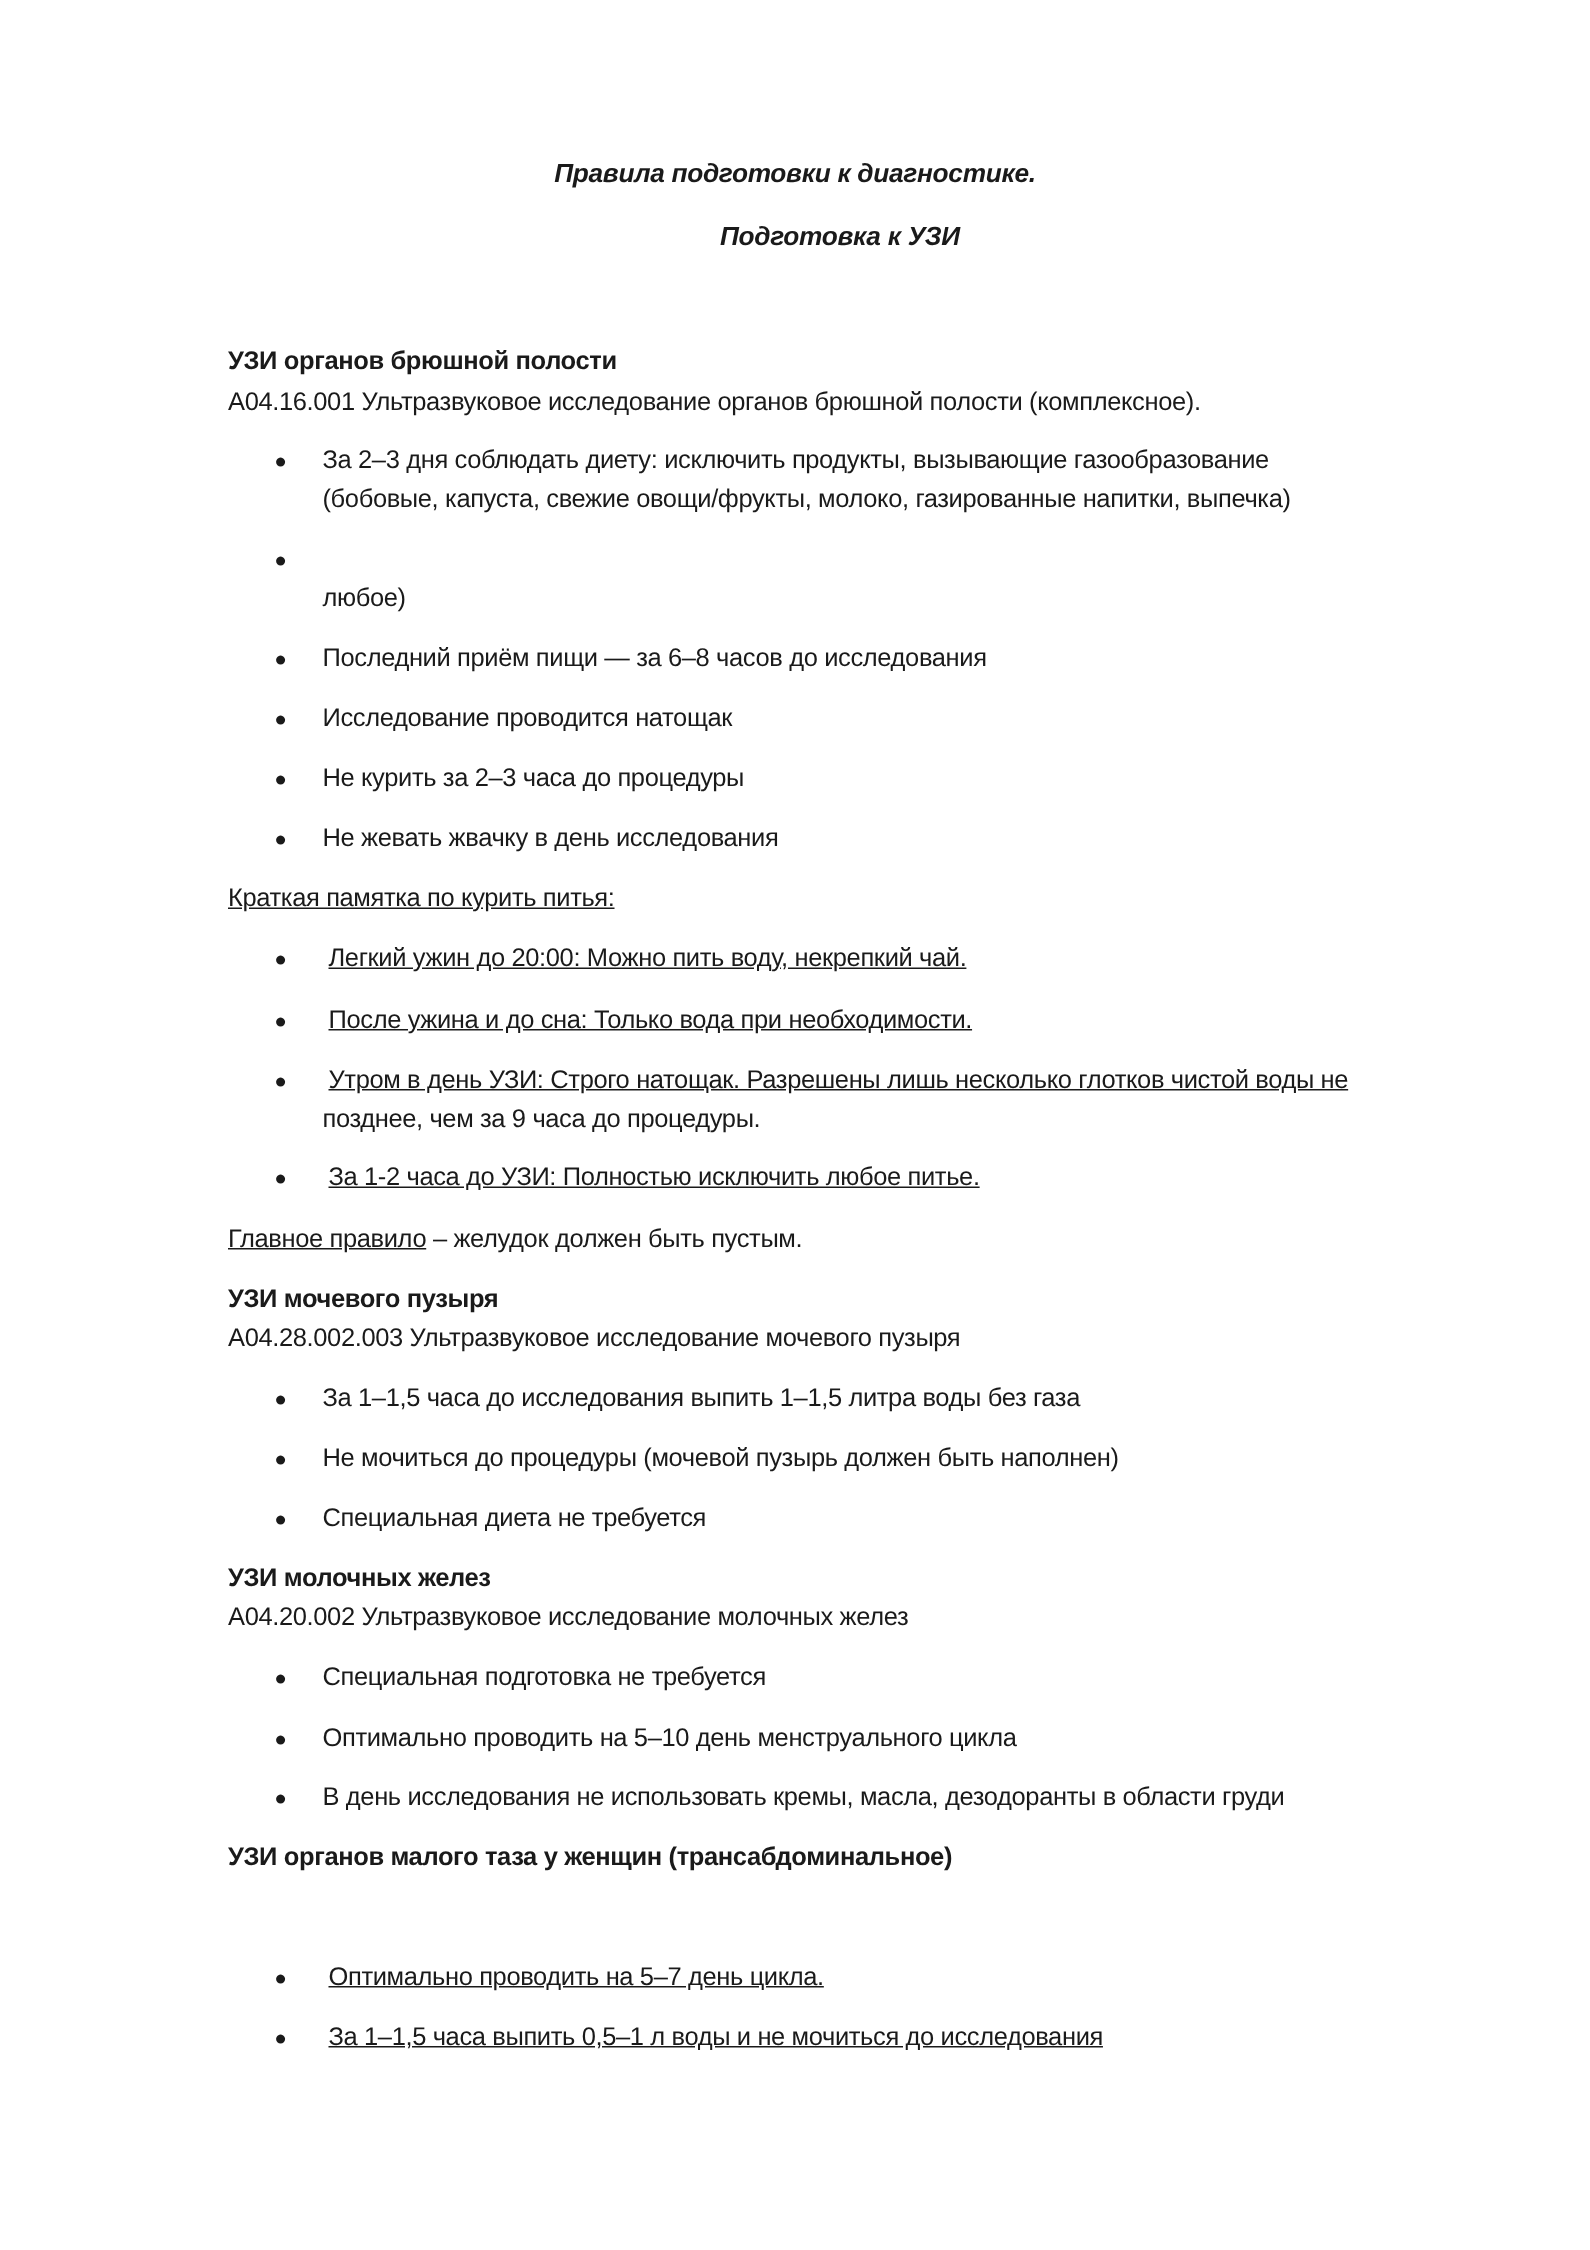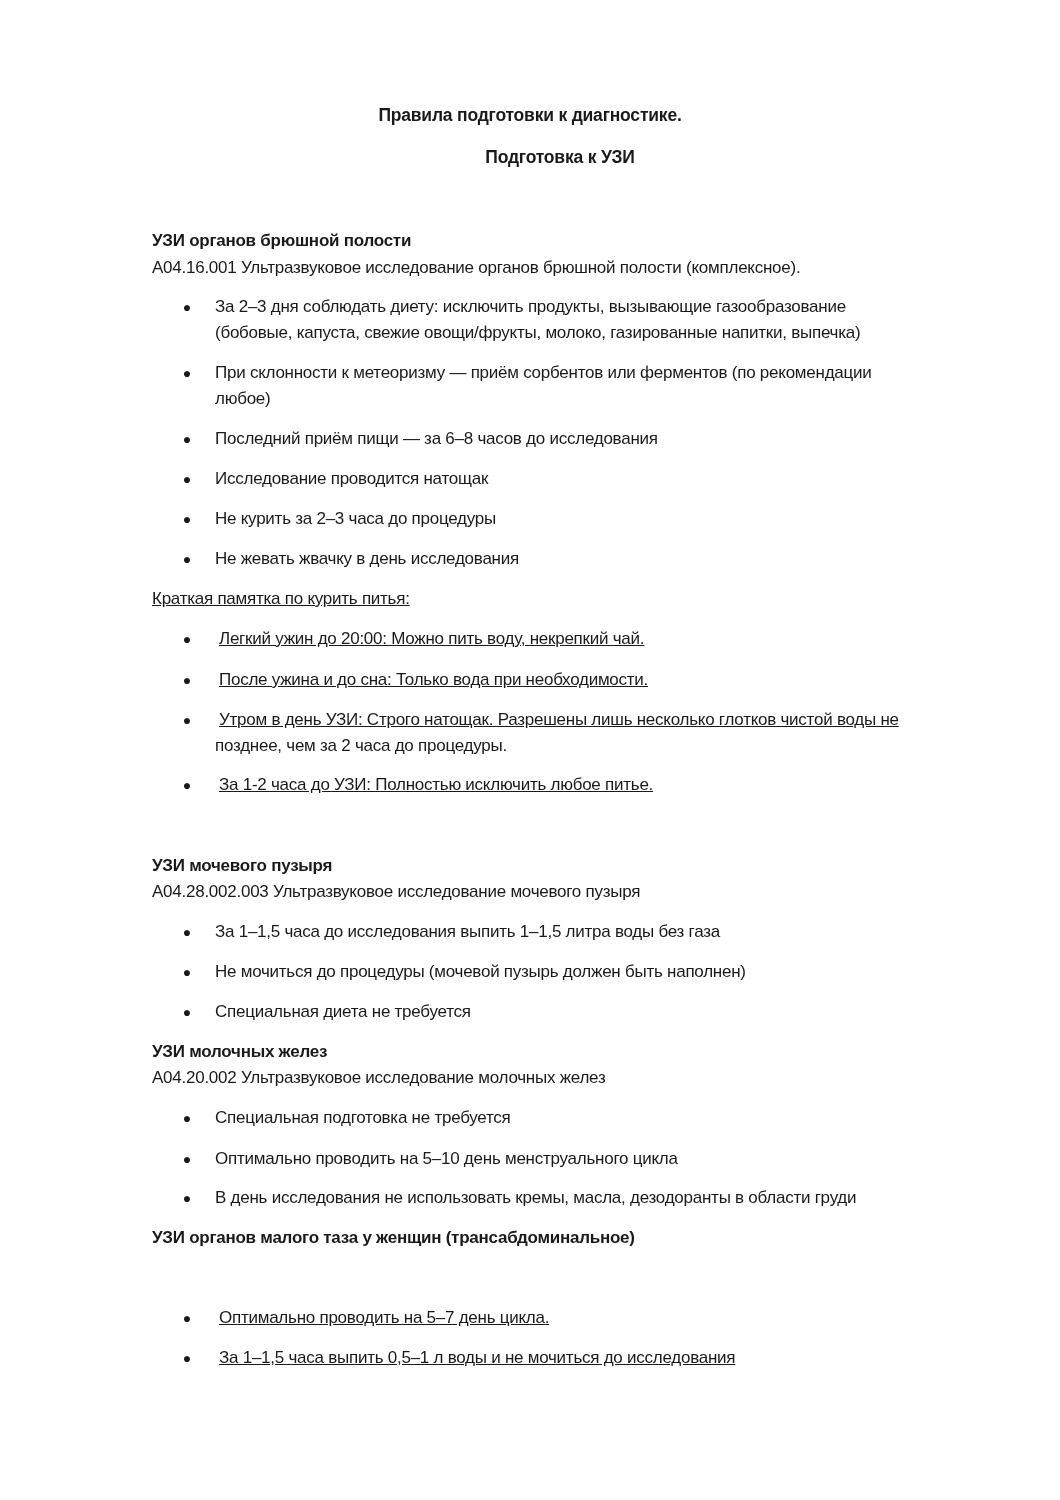--- a/index.html
+++ b/index.html
@@ -5,21 +5,21 @@
     html, body { margin: 0; padding: 0; background: #ffffff; }
     body {
       width: 1060px; height: 1500px; position: relative; overflow: hidden;
       font-family: "Liberation Sans", "DejaVu Sans", sans-serif;
       color: #1a1a1a;
       font-size: 17px;
     }
     .page { position: absolute; left: 0; top: 0; width: 1060px; height: 1500px; }
     .title {
       position: absolute; left: 0; width: 1060px; text-align: center;
-      font-weight: bold; font-size: 17.5px; letter-spacing: -0.2px;
+      font-weight: bold; font-size: 17.5px; letter-spacing: -0.2px; font-style: italic;
     }
     .t1 { top: 105px; }
     .t2 { top: 147px; padding-left: 30px; }
     .abs { position: absolute; left: 152px; white-space: nowrap; letter-spacing: -0.25px; }
     .h { font-weight: bold; }
     .u { text-decoration: underline; }
     .bullet {
       position: absolute; left: 182px; width: 10px; text-align: center; font-size: 14px;
     }
     .bt { position: absolute; left: 215px; white-space: nowrap; letter-spacing: -0.25px; line-height: 26px; }
@@ -34,21 +34,20 @@
   <div class="title t2">Подготовка к УЗИ</div>
 
   <div class="abs h" style="top:231px">УЗИ органов брюшной полости</div>
   <div class="abs" style="top:258px">А04.16.001 Ультразвуковое исследование органов брюшной полости (комплексное).</div>
 
   <div class="bullet" style="top:299px">●</div>
   <div class="bt" style="top:294px">За 2–3 дня соблюдать диету: исключить продукты, вызывающие газообразование</div>
   <div class="bt" style="top:320px">(бобовые, капуста, свежие овощи/фрукты, молоко, газированные напитки, выпечка)</div>
 
   <div class="bullet" style="top:365px">●</div>
-  <div class="bt" style="top:360px">При склонности к метеоризму — приём сорбентов или ферментов (по рекомендации</div>
   <div class="bt" style="top:386px">любое)</div>
 
   <div class="bullet" style="top:431px">●</div>
   <div class="bt" style="top:426px">Последний приём пищи — за 6–8 часов до исследования</div>
 
   <div class="bullet" style="top:471px">●</div>
   <div class="bt" style="top:466px">Исследование проводится натощак</div>
 
   <div class="bullet" style="top:511px">●</div>
   <div class="bt" style="top:506px">Не курить за 2–3 часа до процедуры</div>
@@ -59,25 +58,26 @@
   <div class="abs u" style="top:589px">Краткая памятка по курить питья:</div>
 
   <div class="bullet" style="top:631px">●</div>
   <div class="bt ind" style="top:626px">Легкий ужин до 20:00: Можно пить воду, некрепкий чай.</div>
 
   <div class="bullet" style="top:672px">●</div>
   <div class="bt ind" style="top:667px">После ужина и до сна: Только вода при необходимости.</div>
 
   <div class="bullet" style="top:712px">●</div>
   <div class="bt ind" style="top:707px">Утром в день УЗИ: Строго натощак. Разрешены лишь несколько глотков чистой воды не</div>
-  <div class="bt" style="top:733px">позднее, чем за 2 часа до процедуры.</div>
+  <div class="bt" style="top:733px">позднее, чем за 9 часа до процедуры.</div>
 
   <div class="bullet" style="top:777px">●</div>
   <div class="bt ind" style="top:772px">За 1-2 часа до УЗИ: Полностью исключить любое питье.</div>
 
+  <div class="abs" style="top:816px"><span class="u">Главное правило</span><span> – желудок должен быть пустым.</span></div>
 
   <div class="abs h" style="top:856px">УЗИ мочевого пузыря</div>
   <div class="abs" style="top:882px">А04.28.002.003 Ультразвуковое исследование мочевого пузыря</div>
 
   <div class="bullet" style="top:924px">●</div>
   <div class="bt" style="top:919px">За 1–1,5 часа до исследования выпить 1–1,5 литра воды без газа</div>
 
   <div class="bullet" style="top:964px">●</div>
   <div class="bt" style="top:959px">Не мочиться до процедуры (мочевой пузырь должен быть наполнен)</div>
 

